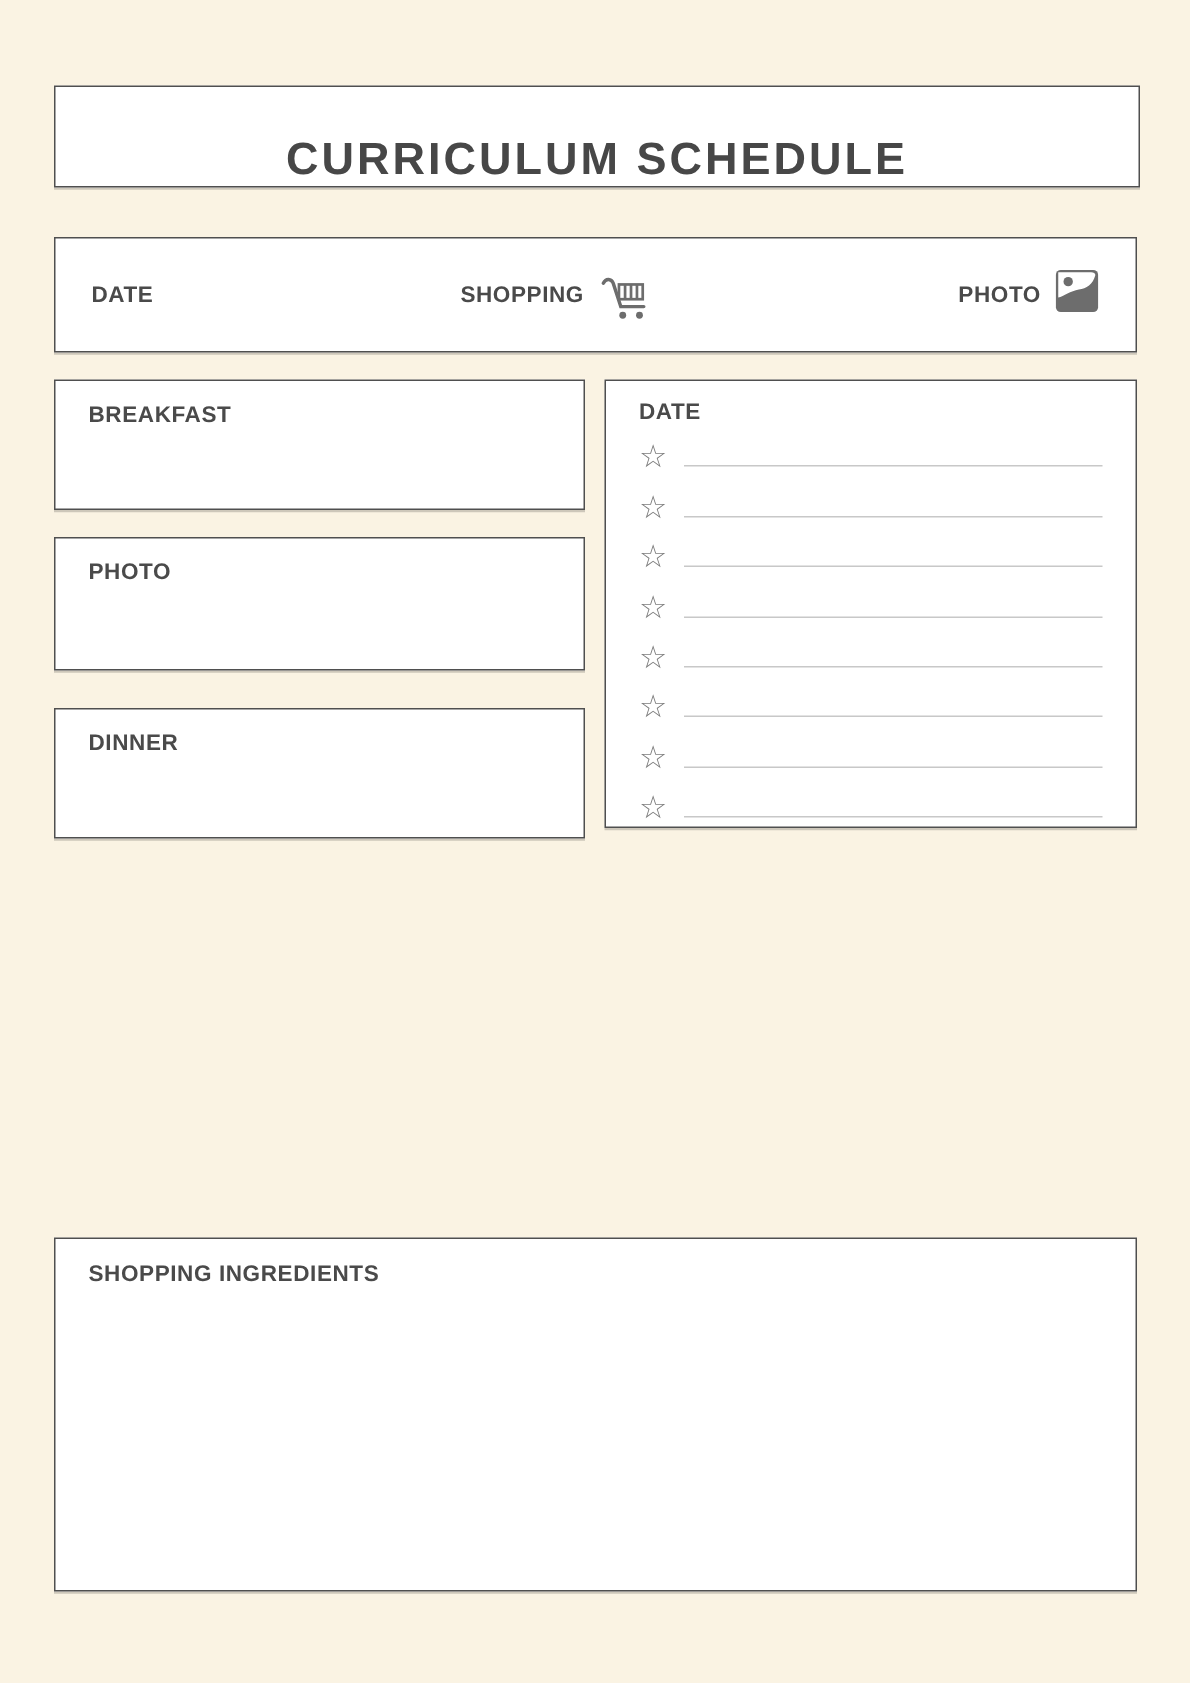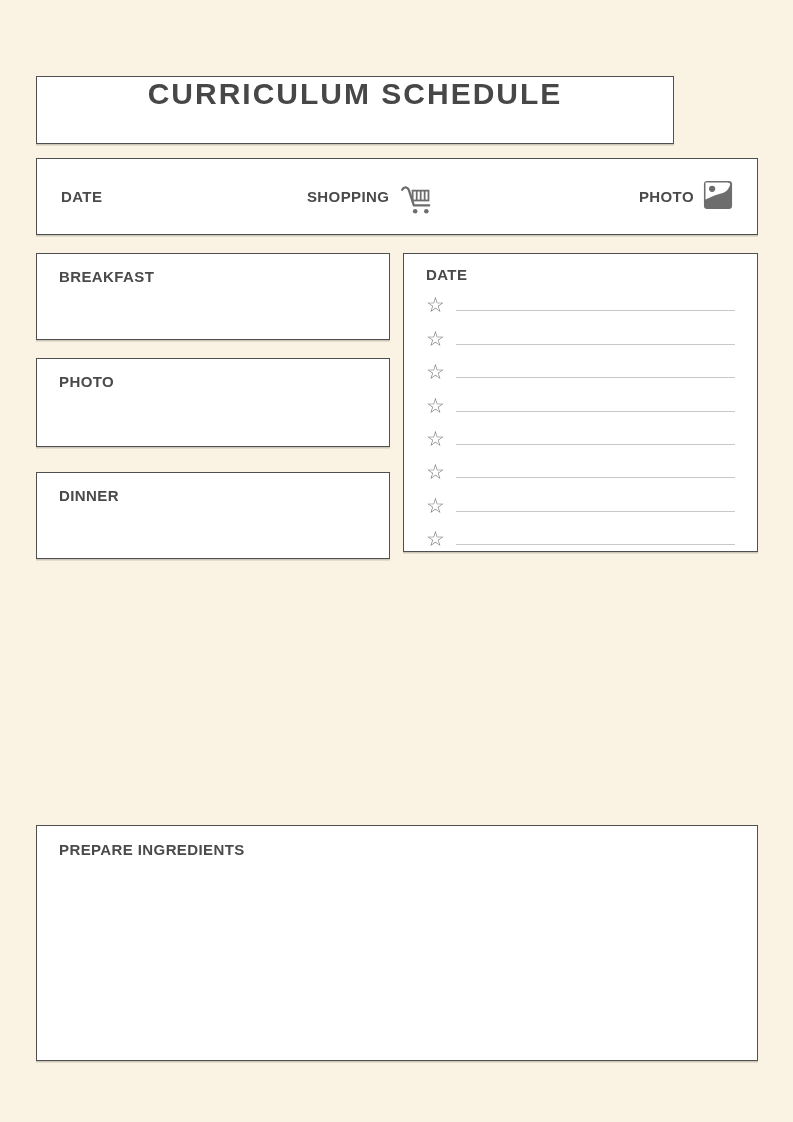--- a/index.html
+++ b/index.html
@@ -20,22 +20,22 @@
   }
 
   .section-label {
     font-weight: 700;
     font-size: 15px;
     letter-spacing: 0.4px;
     color: #4a4a4a;
   }
 
   
-  .title-box { left: 36px; top: 76px; width: 638px; height: 68px;
-    display: flex; align-items: flex-start; justify-content: center; }
+  .title-box { left: 36px; top: 57px; width: 724px; height: 68px;
+    display: flex; align-items: flex-end; justify-content: center; }
   .page-title {
     font-weight: 700; font-size: 30px; letter-spacing: 2px; color: #474747;
   }
 
   
   .header-box { left: 36px; top: 158px; width: 722px; height: 77px;
     display: flex; align-items: center; justify-content: space-between;
     padding: 0 24px; }
   .header-group { display: flex; align-items: center; gap: 9px; }
   .cart-icon { margin-top: 10px; }
@@ -145,16 +145,16 @@
         </div>
         <div class="date-row">
           <span class="star">☆</span>
           <span class="rule-line"></span>
         </div>
       </div>
   </div>
 
 
   <div class="box notes-box notes-prepare">
-    <span class="section-label">PREPARE INGREDIENTS</span>
+    <span class="section-label">SHOPPING INGREDIENTS</span>
   </div>
 
 </div>
 
 </body></html>

